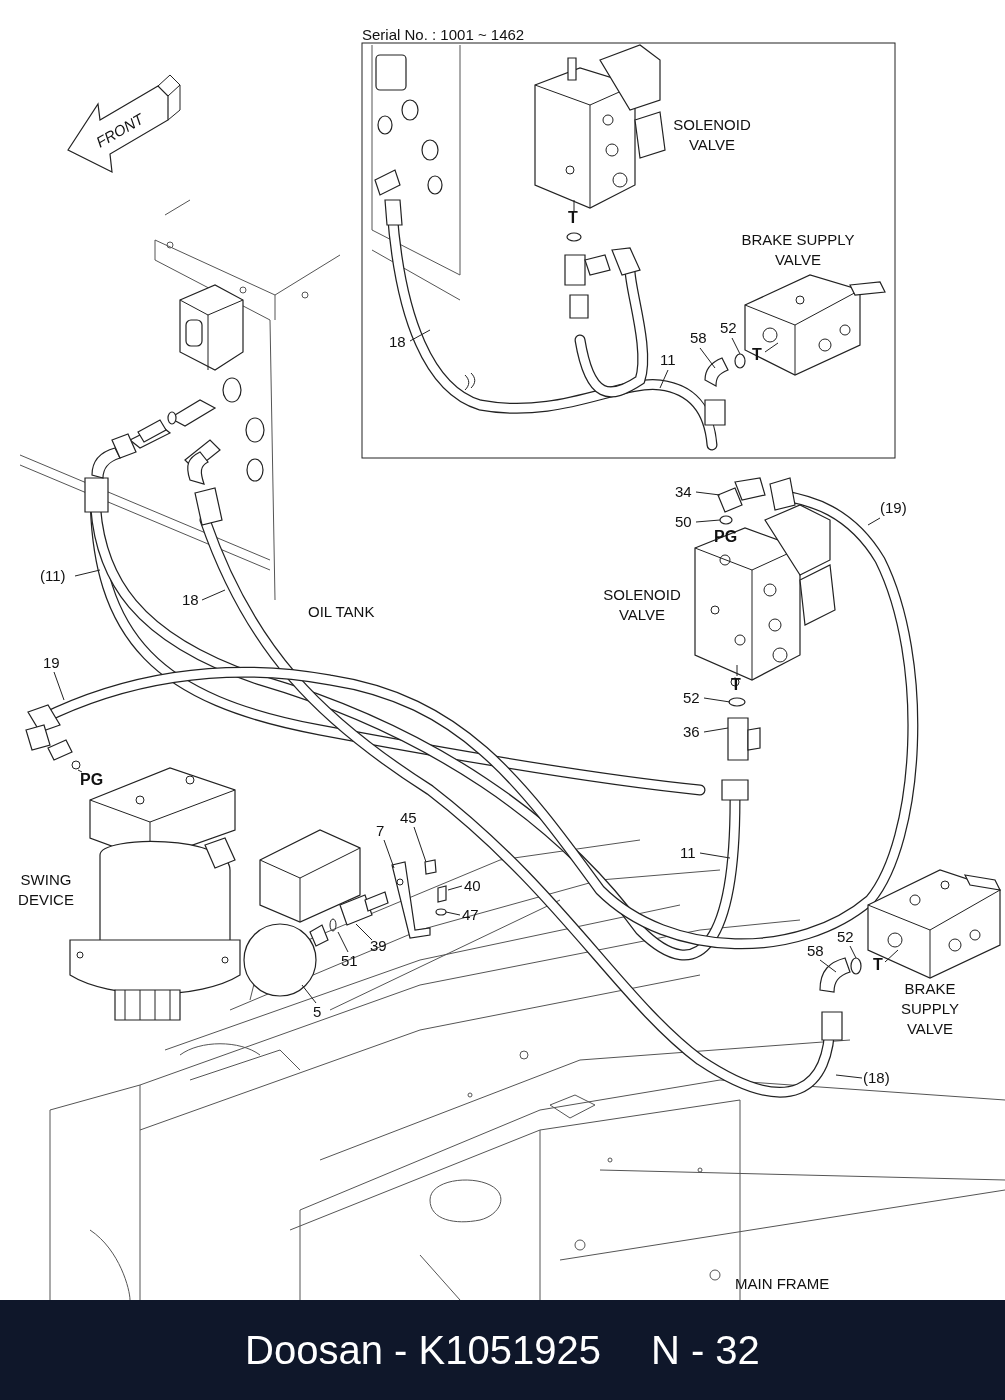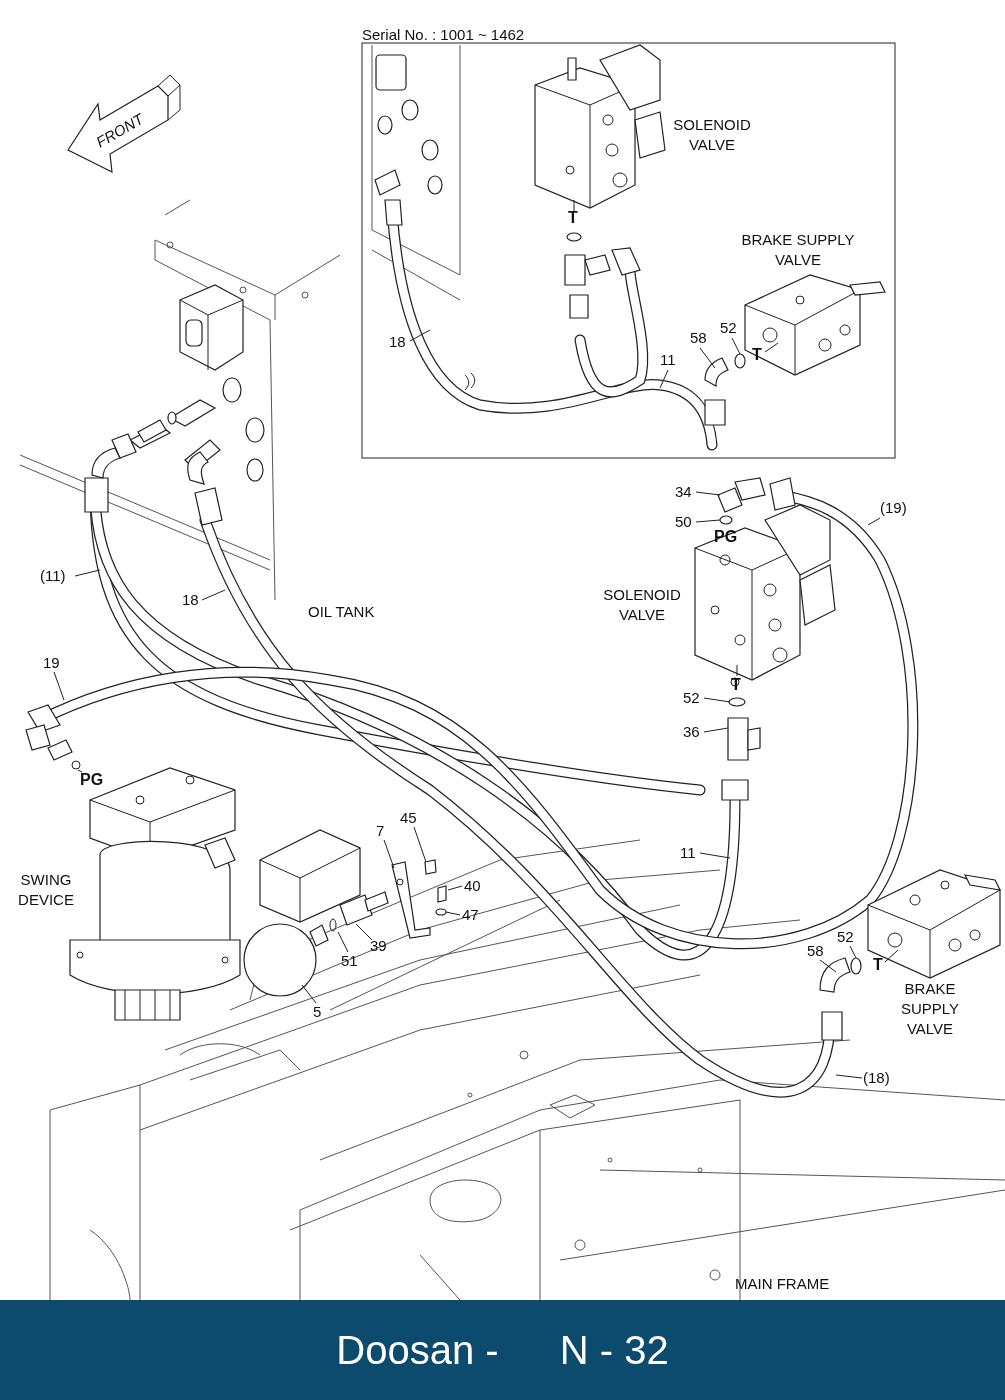--- a/index.html
+++ b/index.html
@@ -8,21 +8,21 @@
   #diagram { position:absolute; left:0; top:0; width:1005px; height:1300px; }
   .lbl { font-family:"Liberation Sans", sans-serif; font-size:15px; fill:#111; }
   .lbl-b { font-family:"Liberation Sans", sans-serif; font-size:16px; font-weight:bold; fill:#111; }
   .lbl-c { font-family:"Liberation Sans", sans-serif; font-size:15px; fill:#111; text-anchor:middle; }
   .thin { stroke:#222; stroke-width:1; fill:none; }
   .grey { stroke:#555; stroke-width:1; fill:none; }
   .part { stroke:#222; stroke-width:1.2; fill:#fff; }
   .hose-outer { stroke:#222; stroke-width:11; fill:none; stroke-linecap:round; }
   .hose-inner { stroke:#fff; stroke-width:8.5; fill:none; stroke-linecap:round; }
   .lead { stroke:#222; stroke-width:1; fill:none; }
-  #footer { position:absolute; left:0; top:1300px; width:1005px; height:100px; background:#0c4a6e;
+  #footer { position:absolute; left:0; top:1300px; width:1005px; height:100px; background:#0f172a;
             display:flex; align-items:center; justify-content:center; color:#ffffff;
             font-family:"Liberation Sans", sans-serif; font-size:40px; letter-spacing:0px; }
   #footer span { white-space:pre; }
   .gap { display:inline-block; width:50px; }
 </style>
 </head>
 <body>
 
 <svg id="diagram" viewBox="0 0 1005 1300" xmlns="http://www.w3.org/2000/svg">
 
@@ -318,15 +318,16 @@
     <text class="lbl" x="837" y="942">52</text>
     <path class="lead" d="M850 946 L856 958"></path>
     <text class="lbl" x="863" y="1083">(18)</text>
     <path class="lead" d="M862 1078 L836 1075"></path>
   </g>
 </svg>
 
 <div id="footer">
   <span>Doosan</span>
     <span> - </span>
+    <span>K1051925</span>
     <span class="gap"></span>
     <span>N - 32</span>
 </div>
 
 </body></html>

